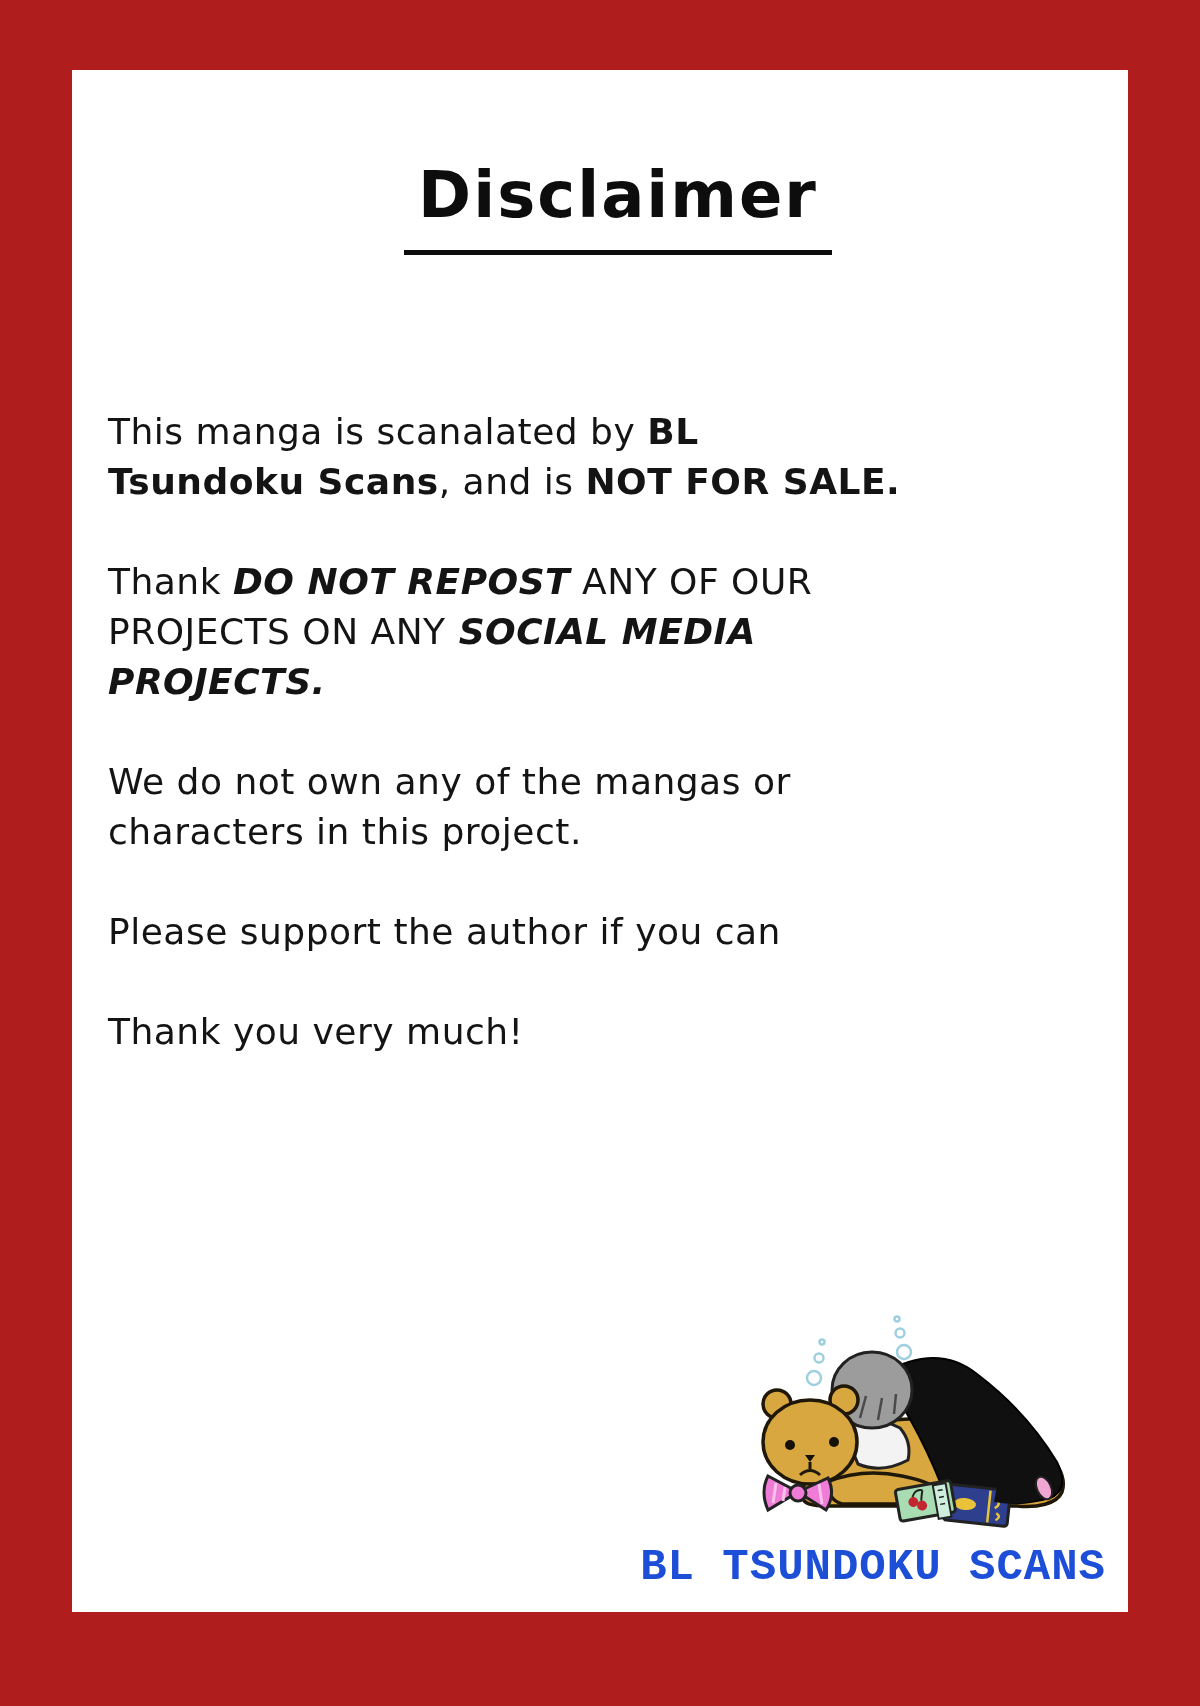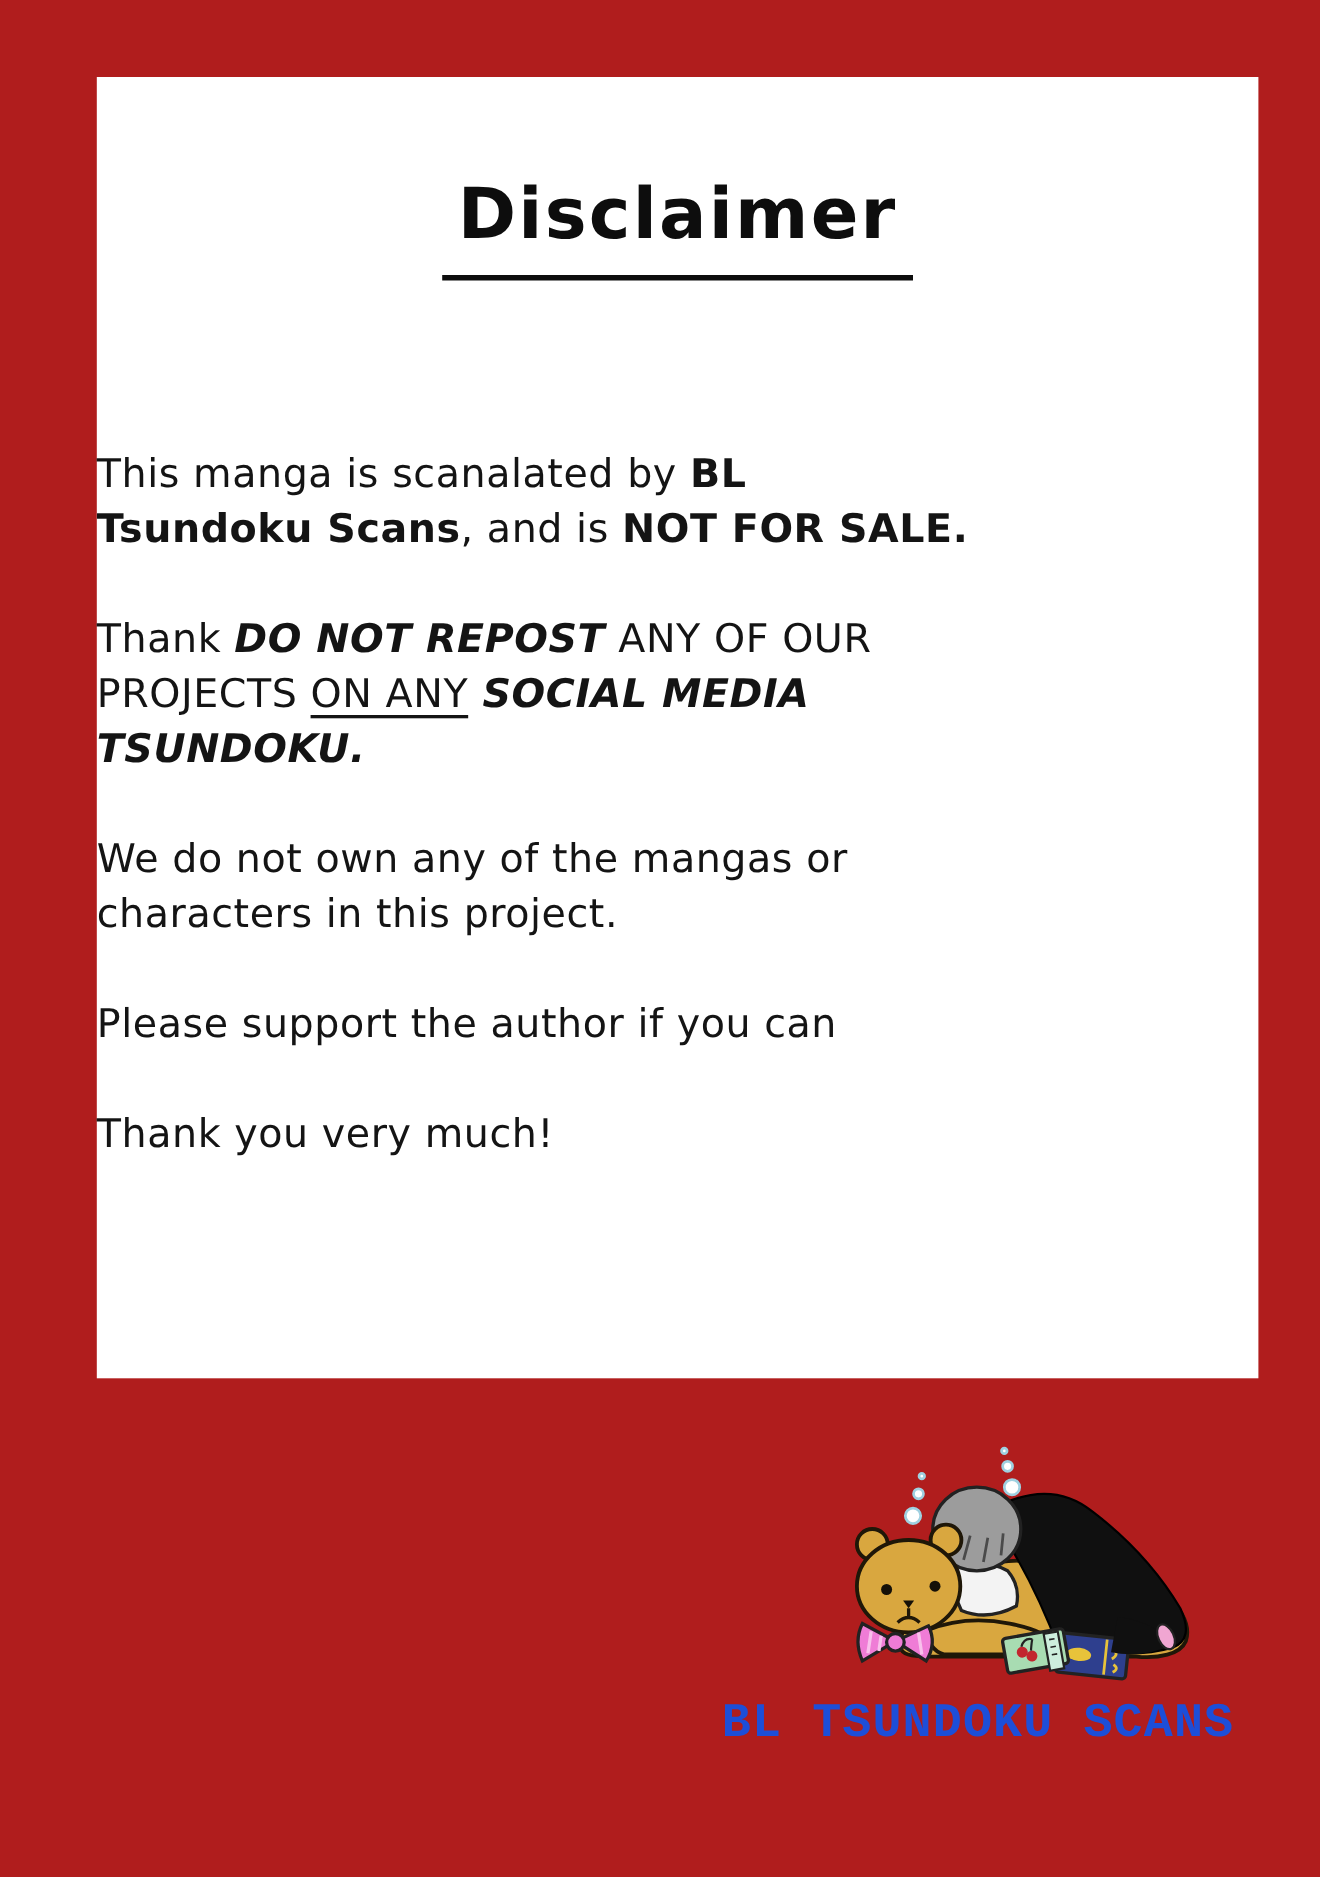--- a/index.html
+++ b/index.html
@@ -9,25 +9,26 @@
   .frame {
     position: relative;
     width: 1200px;
     height: 1706px;
     background: #b01d1d;
     overflow: hidden;
   }
 
   .page {
     position: absolute;
-    left: 88px;
+    left: 72px;
     top: 70px;
     width: 1056px;
-    height: 1183px;
+    height: 1542px;
     background: #ffffff;
+    padding-left: 36px;
   }
 
   .title-wrap {
     text-align: center;
     padding-top: 88px;
   }
   .title {
     display: inline-block;
     font-size: 64px;
     font-weight: bold;
@@ -43,21 +44,21 @@
   .para {
     font-size: 36px;
     line-height: 50px;
     color: #141414;
     margin-bottom: 50px;
     letter-spacing: 0.5px;
   }
   .line { white-space: nowrap; }
   .b  { font-weight: bold; }
   .bi { font-weight: bold; font-style: italic; margin-top: 16px; }
-  .u  { text-decoration: underline; text-underline-offset: 7px; text-decoration-thickness: 3px; }
+  .u  { text-underline-offset: 7px; text-decoration-thickness: 3px; }
 
   .mascot {
     position: absolute;
     left: 660px;
     top: 1242px;
     width: 345px;
     height: 233px;
   }
 
   .logo {
@@ -85,21 +86,21 @@
     <div class="text-block">
 
       <div class="para">
         <div class="line"><span>This manga is scanalated by </span><span class="b">BL</span></div>
         <div class="line"><span class="b">Tsundoku Scans</span><span>, and is </span><span class="b">NOT FOR SALE.</span></div>
       </div>
 
       <div class="para">
         <div class="line"><span>Thank </span><span class="bi">DO NOT REPOST</span><span> ANY OF OUR</span></div>
         <div class="line"><span>PROJECTS </span><span class="u">ON ANY</span><span class="bi"> SOCIAL MEDIA</span></div>
-        <div class="line"><span class="bi">TSUNDOKU.</span></div>
+        <div class="line"><span class="bi">PROJECTS.</span></div>
       </div>
 
       <div class="para">
         <div class="line"><span>We do not own any of the mangas or</span></div>
         <div class="line"><span>characters in this project.</span></div>
       </div>
 
       <div class="para">
         <div class="line"><span>Please support the author if you can</span></div>
       </div>

